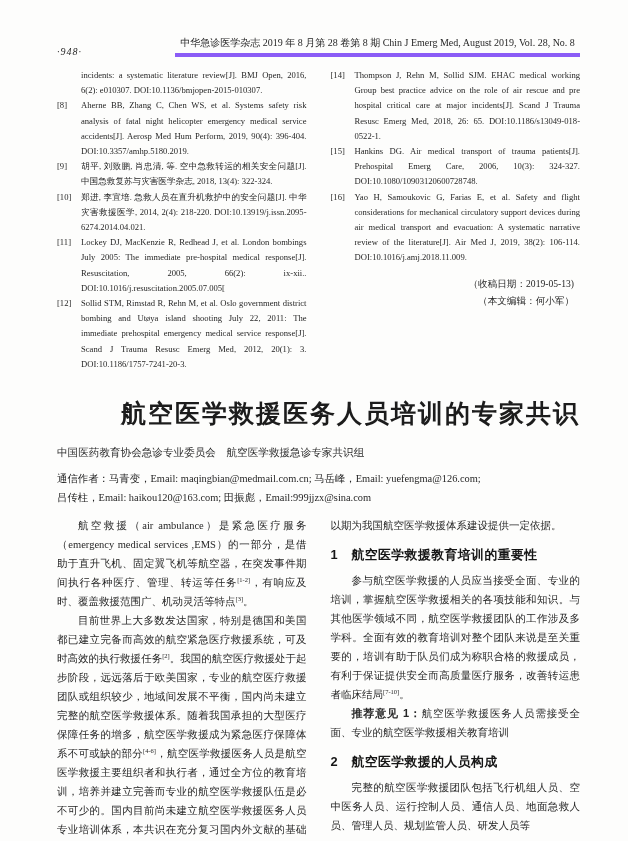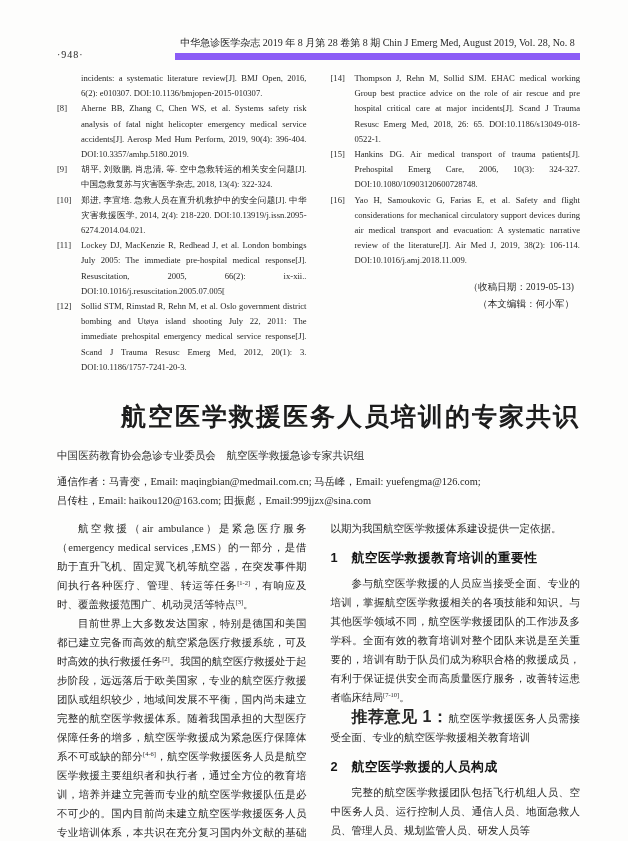--- a/index.html
+++ b/index.html
@@ -4,22 +4,22 @@
 <style>
   html,body { margin:0; padding:0; background:#ffffff; }
   .page {
     position:relative; width:628px; height:841px; margin:0 auto;
     background:#fdfdfc; color:#262626; overflow:hidden;
     font-family:"Liberation Serif","DejaVu Serif",serif;
     box-sizing:border-box; padding:36px 48px 0 57px;
   }
   
   .hdr { display:flex; align-items:flex-end; font-size:10px; }
-  .hdr-pageno { width:118px; letter-spacing:1px; }
-  .hdr-journal { flex:1; text-align:center; border-bottom:7px solid #8b5cf6; padding-bottom:3px; }
+  .hdr-pageno { width:118px; letter-spacing:1px;font-style:italic; }
+  .hdr-journal { flex:1; text-align:center; border-bottom:4px solid #8b5cf6; padding-bottom:3px; }
   
   .cols { display:flex; gap:24px; }
   .col { width:256px; }
   
   .refs { margin-top:11px; font-size:8.6px; line-height:15.2px; text-align:justify; }
   .ref { padding-left:24px; text-indent:-24px; }
   .ref-label { display:inline-block; width:24px; text-indent:0; }
   .ref.cont { text-indent:0; }
   .received { margin-top:9px; text-align:right; font-size:9.6px; line-height:17px; padding-right:6px; }
   
@@ -29,21 +29,21 @@
   .org-block { margin-top:13px; font-size:10.6px; line-height:19px; color:#2b2b2b; }
   .corr-block { margin-top:7px; font-size:10.4px; line-height:19px; }
   .doi-line { margin-top:2px; font-size:10px; line-height:19px; }
   
   .body-row { margin-top:9px; font-size:10.5px; line-height:19px; text-align:justify; }
   .para { margin:0; }
   .para.indent { text-indent:2em; }
   sup { font-size:0.62em; line-height:0; vertical-align:super; }
   .sec-hd { margin:10px 0 7px 0; font-size:12.8px; font-weight:bold; color:#161616;
             font-family:"Liberation Sans","DejaVu Sans",sans-serif; letter-spacing:0.5px; }
-  .rec-label { font-weight:bold; font-family:"Liberation Sans","DejaVu Sans",sans-serif; font-size:16px; }
+  .rec-label { font-weight:bold; font-family:"Liberation Sans","DejaVu Sans",sans-serif; font-size:11px; }
 </style>
 </head>
 <body>
 
 <div class="page">
 
   <div class="hdr">
     <div class="hdr-pageno">·948·</div>
     <div class="hdr-journal">中华急诊医学杂志 2019 年 8 月第 28 卷第 8 期 Chin J Emerg Med, August 2019, Vol. 28, No. 8</div>
   </div>

